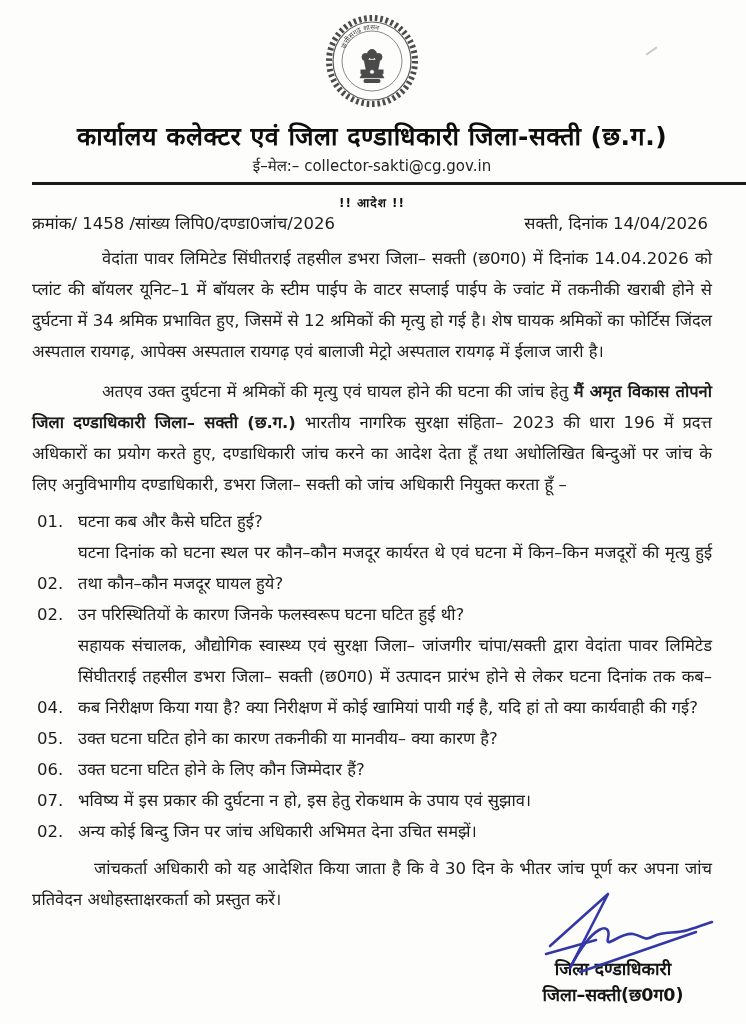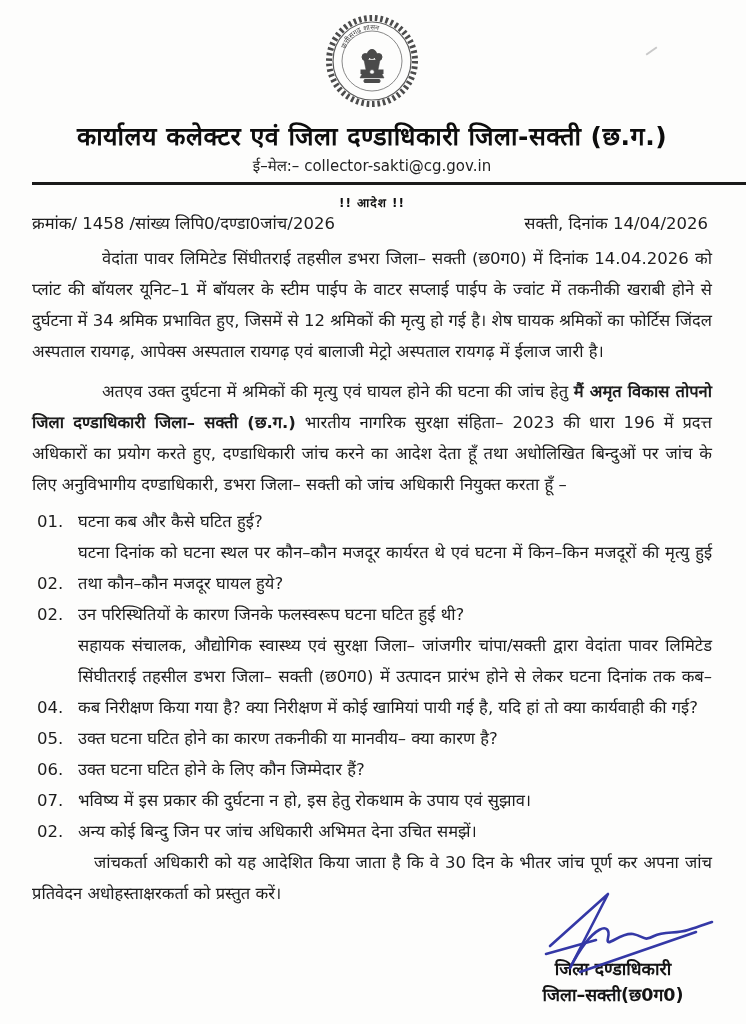--- a/index.html
+++ b/index.html
@@ -52,21 +52,21 @@
     display: flex;
     justify-content: space-between;
     font-size: 16.5px;
     color: #1c1c1c;
   }
   .ref-line .right { padding-right: 4px; }
 
   
   .body-text { font-size: 16.5px; line-height: 31px; text-align: justify; color: #1c1c1c; }
   p.para { text-indent: 70px; margin-top: 9px; }
-  p.para.closing { text-indent: 62px; margin-top: 0; }
+  p.para.closing { text-indent: 62px; margin-top: 6px; }
   .bold-span { font-weight: bold; }
 
   .qlist { margin-top: 6px; }
   .qitem { display: flex; align-items: flex-end; }
   .qitem .num { flex: 0 0 46px; padding-left: 5px; }
   .qitem .txt { flex: 1; text-align: justify; }
 
   
   .sig-area {
     position: absolute;

